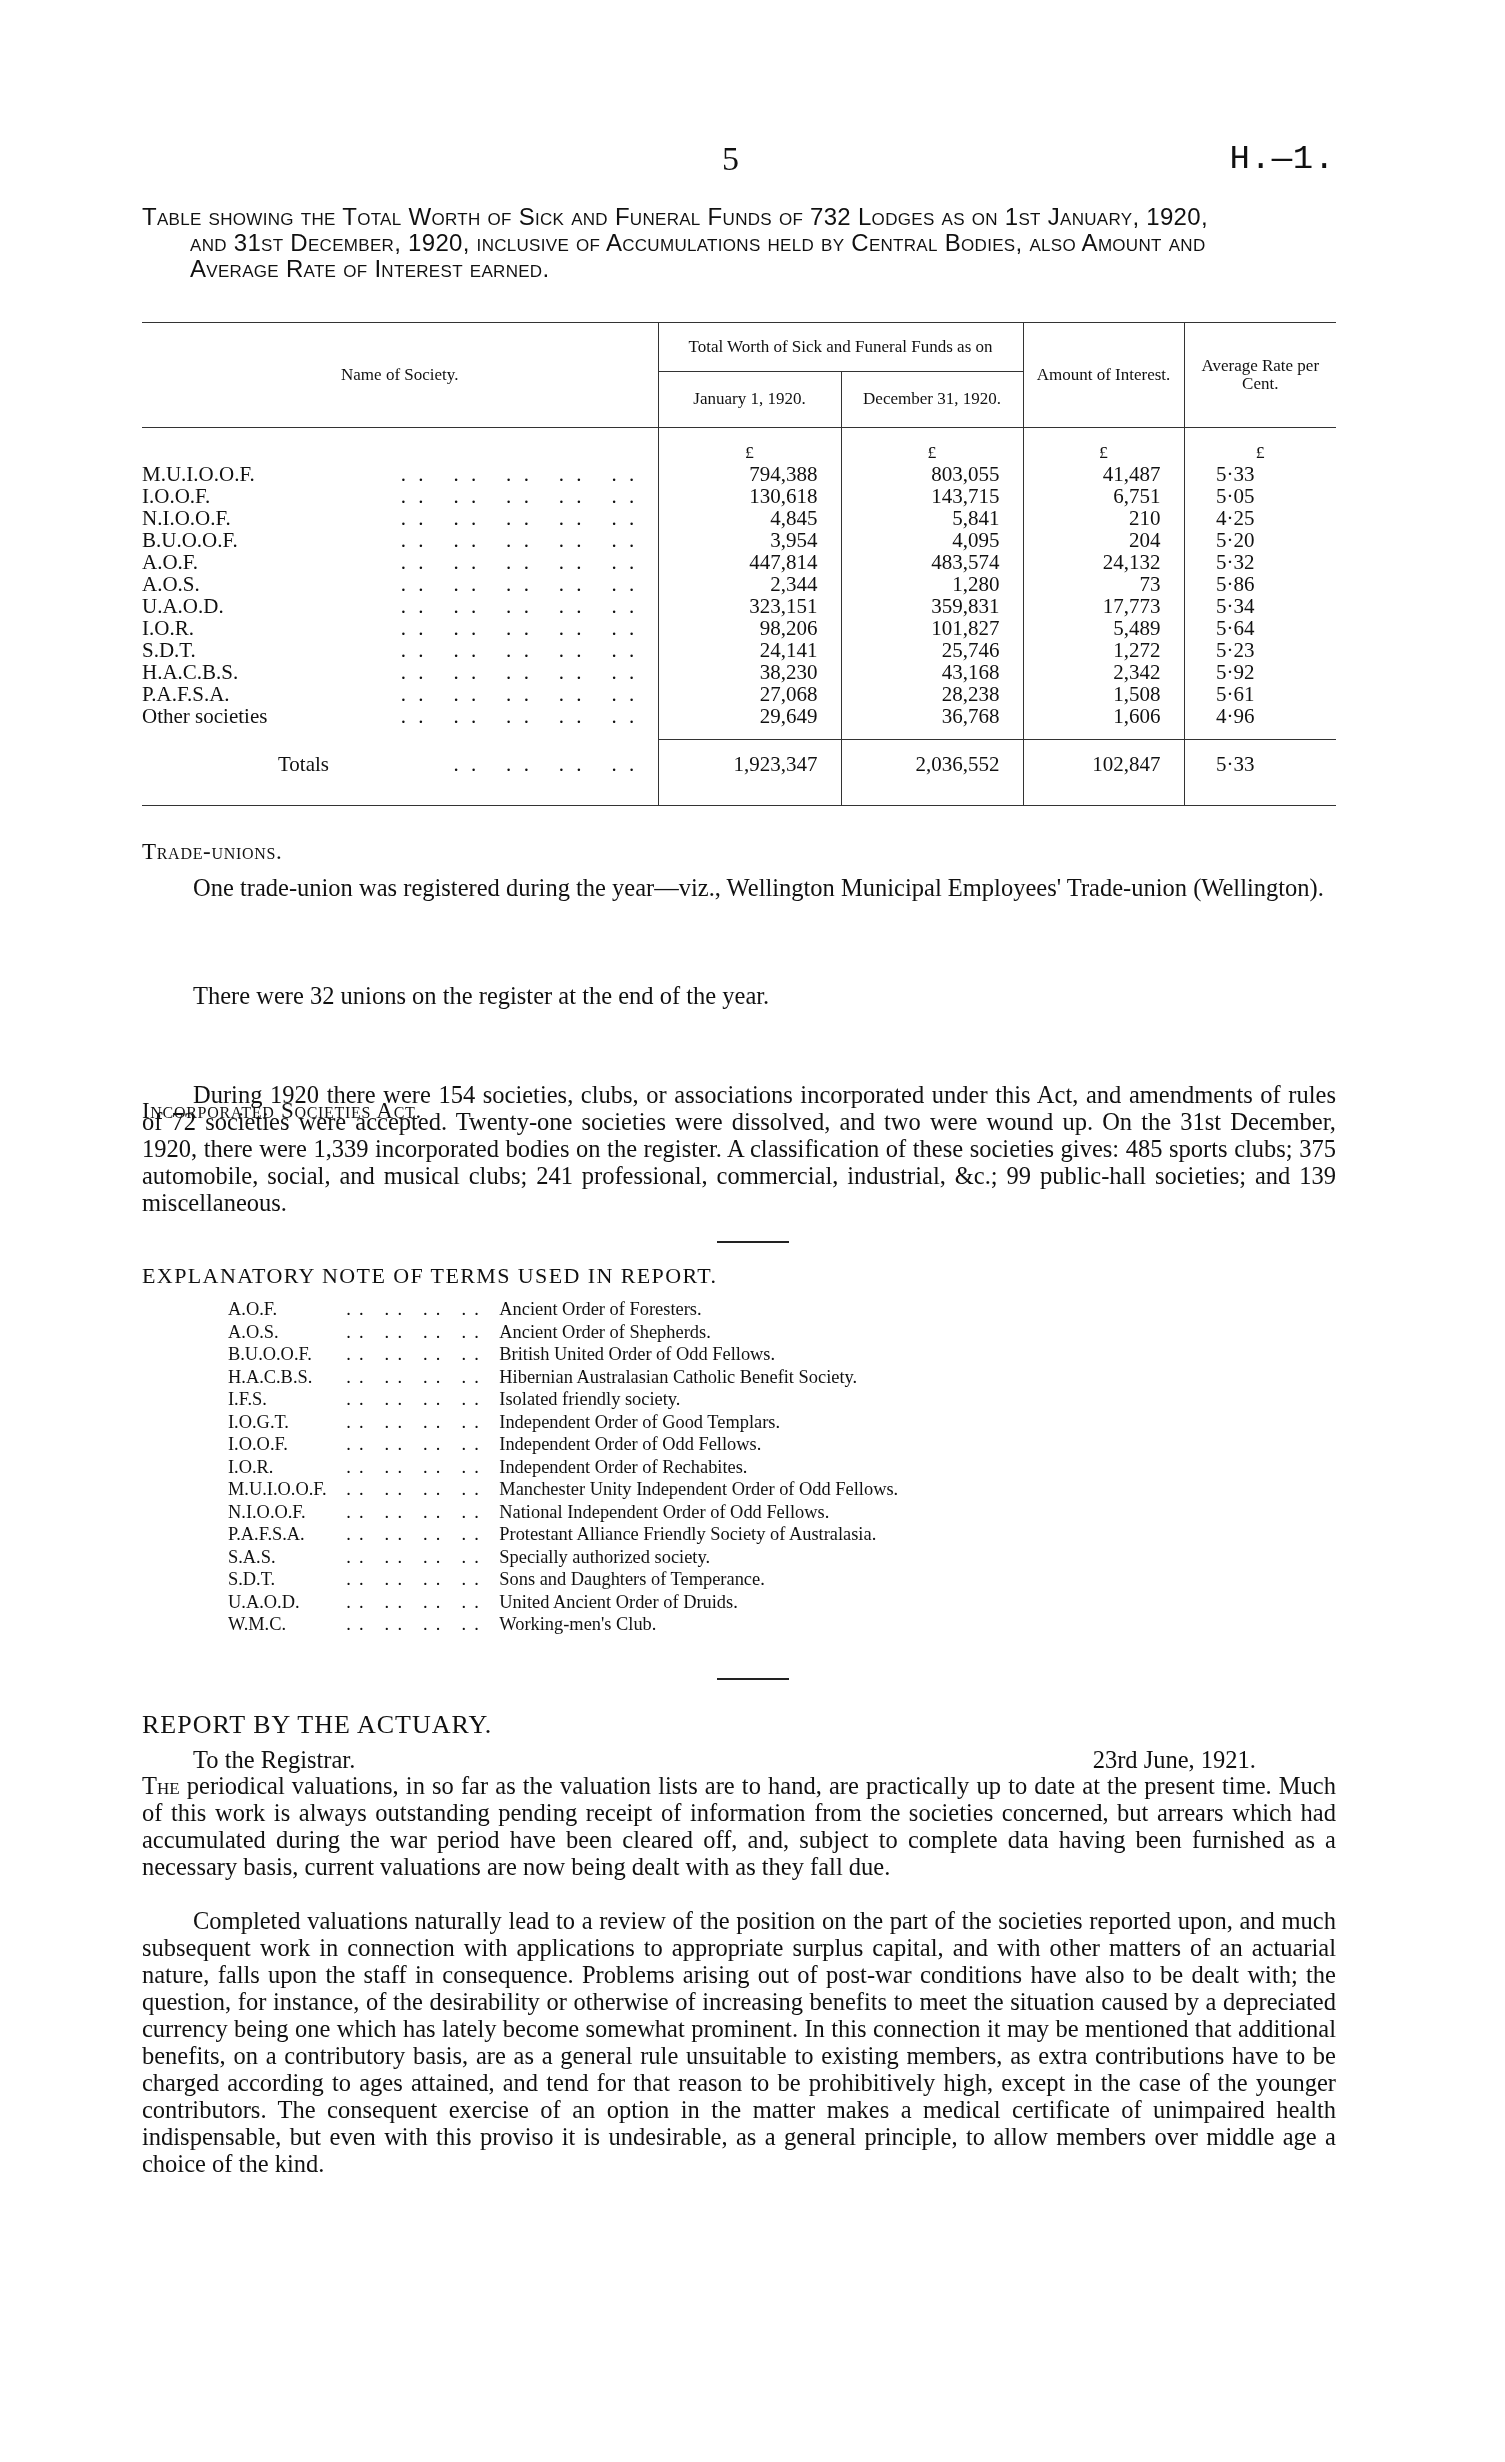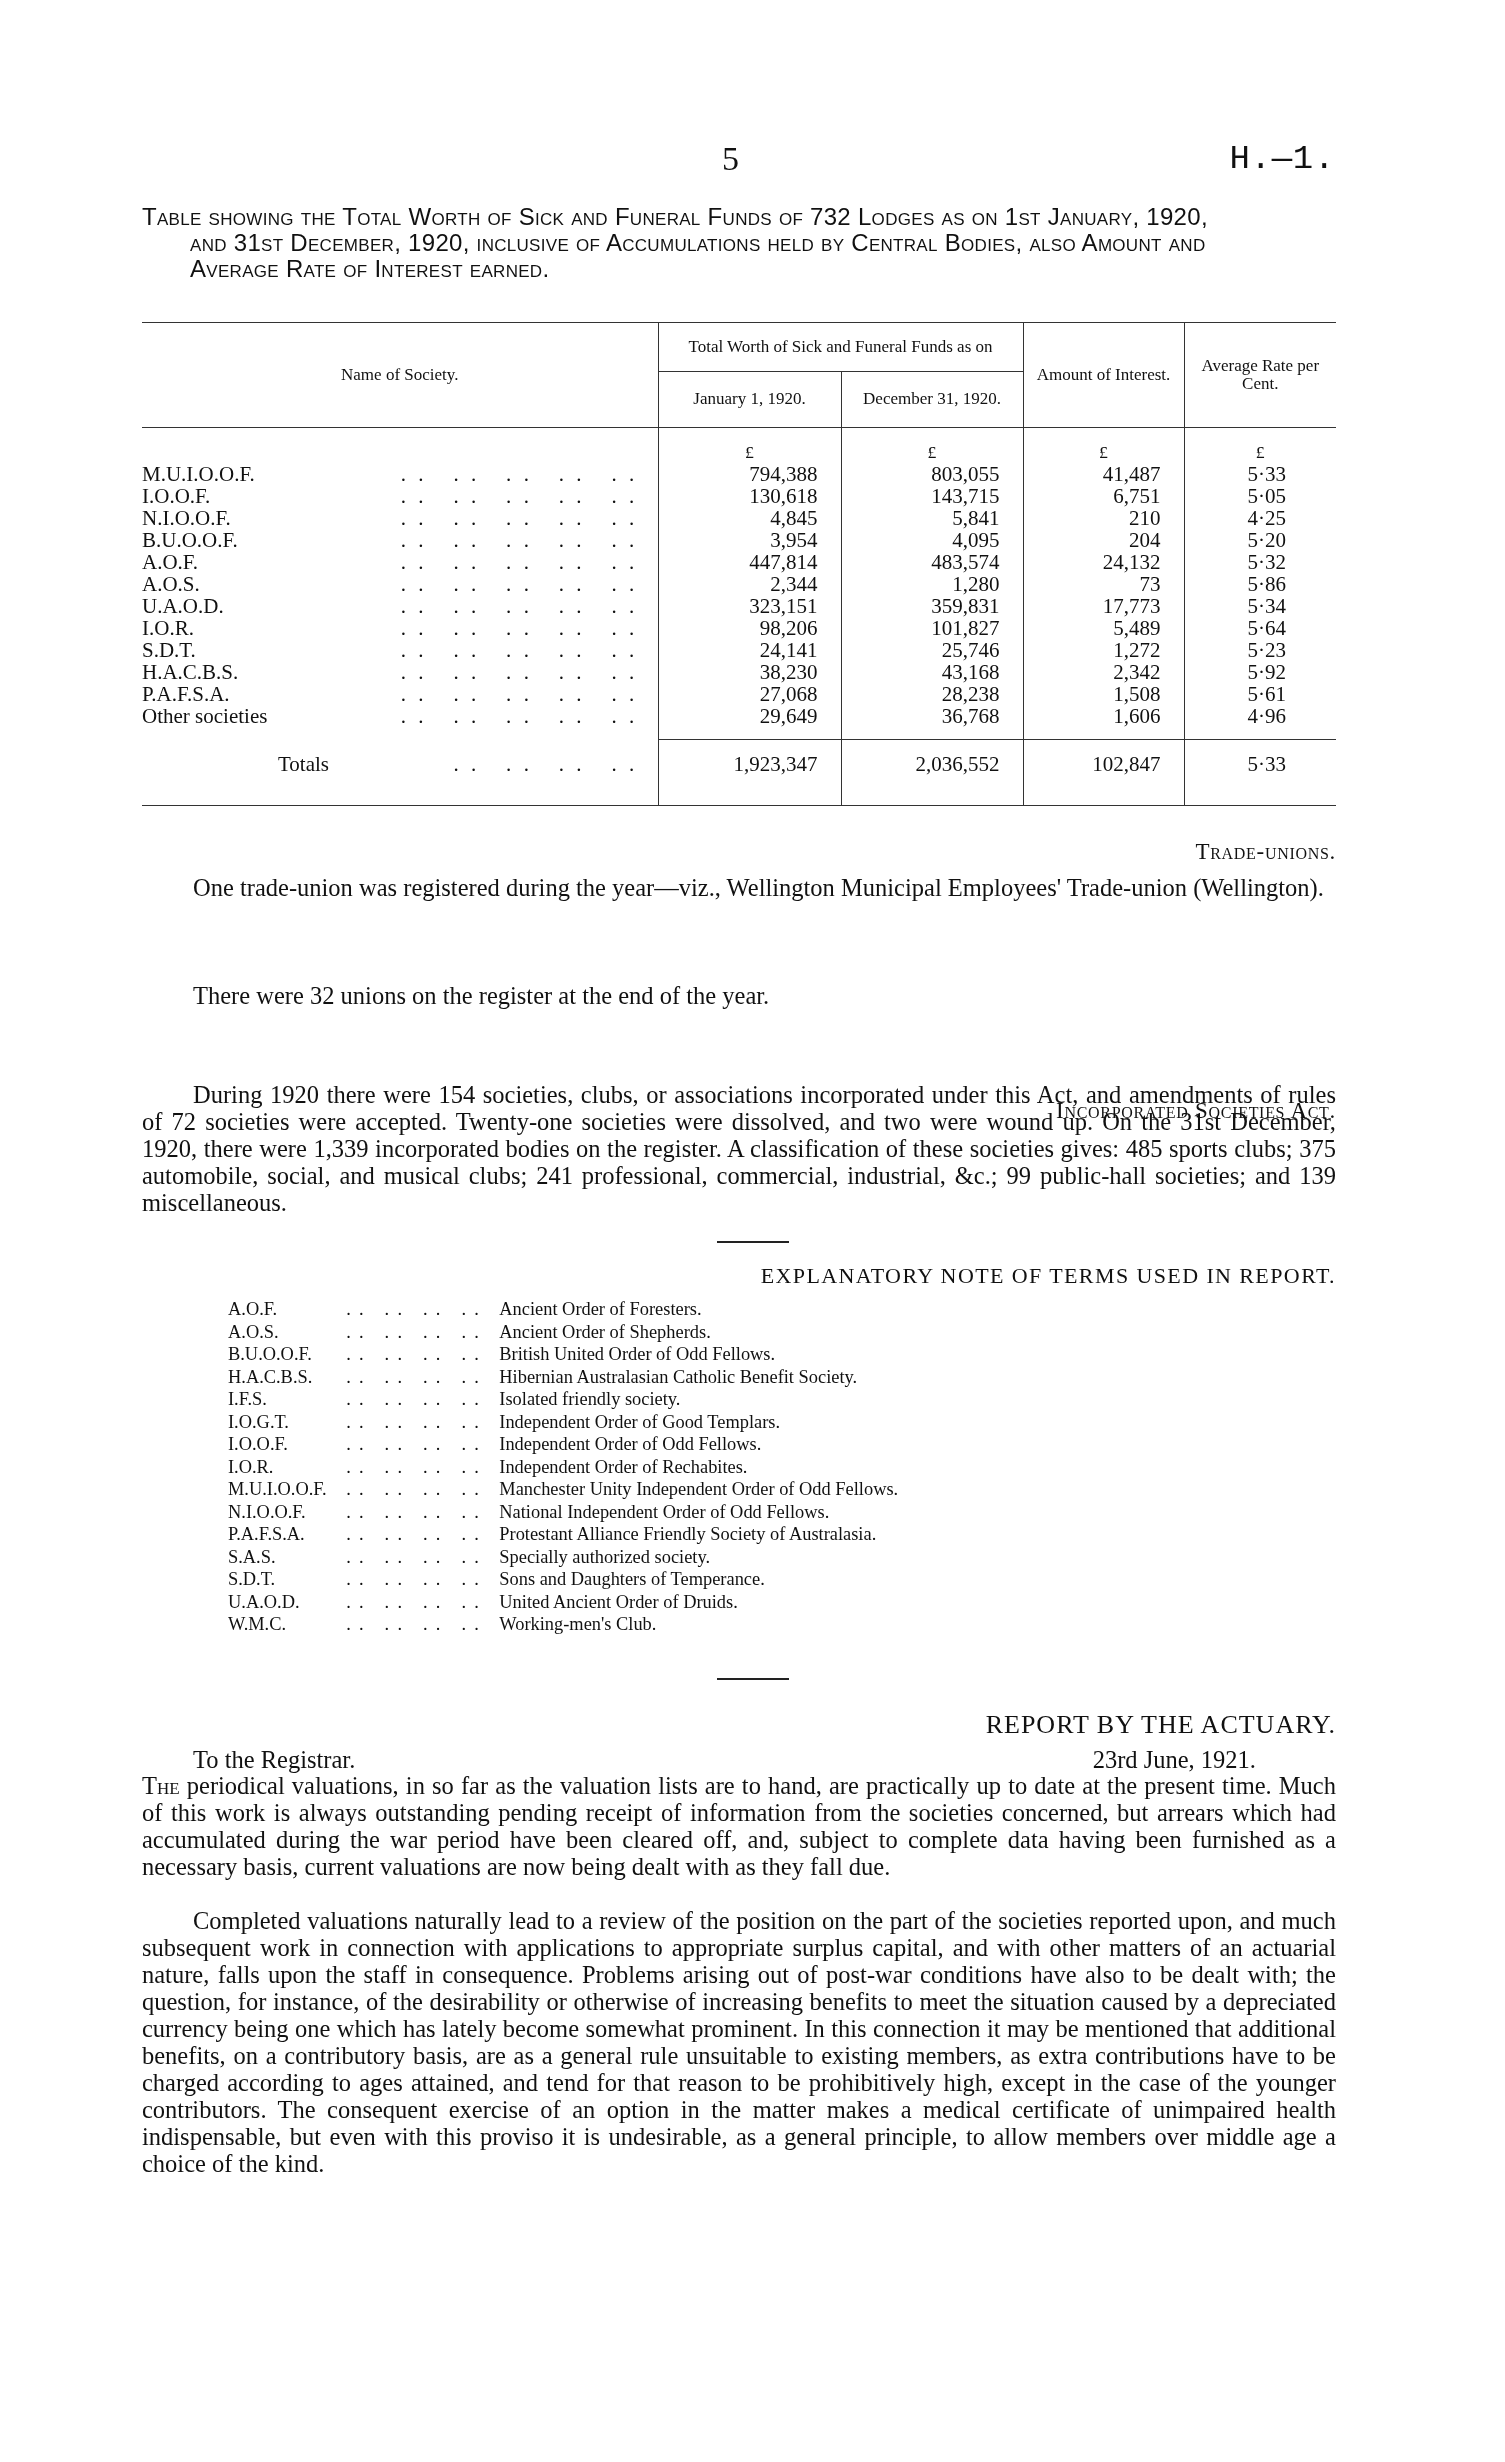--- a/index.html
+++ b/index.html
@@ -28,31 +28,31 @@
   }
   .funds-table th, .funds-table td { padding: 0; }
   .funds-table .hdr th {
     font-weight: normal; font-size: 17px; line-height: 18.4px; text-align: center; vertical-align: middle; margin-left: 13px;
   }
   .funds-table .rule-top { border-top: 1.4px solid #333; }
   .funds-table .vl { border-left: 1px solid #333; }
   .funds-table .hb { border-bottom: 1.4px solid #333; }
   .funds-table tbody td { font-size: 21px; line-height: 22px; height: 22px; }
   .funds-table td.num { text-align: right; padding-right: 23px; }
-  .funds-table td.rate { text-align: right; padding-right: 50px; }
+  .funds-table td.rate { text-align: center; padding-right: 50px; }
   .name-wrap { display: flex; justify-content: space-between; padding-right: 11px; }
   .leaders { letter-spacing: 12.3px; }
   .funds-table tr.unit td { height: 35px; vertical-align: bottom; font-size: 17.7px; text-align: center; padding-right: 0; }
   .funds-table tr.spacer td { height: 12.3px; }
   .funds-table tr.totals td { height: 48px; vertical-align: middle; }
   .funds-table tr.totals td.tline { border-top: 1.4px solid #333; }
   .funds-table tr.end td { height: 16.4px; border-bottom: 1.4px solid #333; }
 
   
-  .section-heading { left: 142px; width: 1194px; text-align: right; font-variant: small-caps; font-size: 23px; font-family: "Liberation Serif", serif; letter-spacing: 0.7px; }
+  .section-heading { left: 142px; width: 1194px; text-align: left; font-variant: small-caps; font-size: 23px; font-family: "Liberation Serif", serif; letter-spacing: 0.7px; }
   .section-heading.caps { font-variant: normal; font-size: 22px; letter-spacing: 1.4px; }
   .section-heading.big { font-variant: normal; font-size: 26px; letter-spacing: 1px; }
 
   .para {
     left: 142px; width: 1194px; font-size: 24.5px; line-height: 27px;
     text-align: justify; font-family: "Liberation Serif", serif;
   }
   .para .first { display: inline-block; width: 51px; }
   .short-rule { height: 2px; background: #222; width: 72px; left: 717px; }
 

